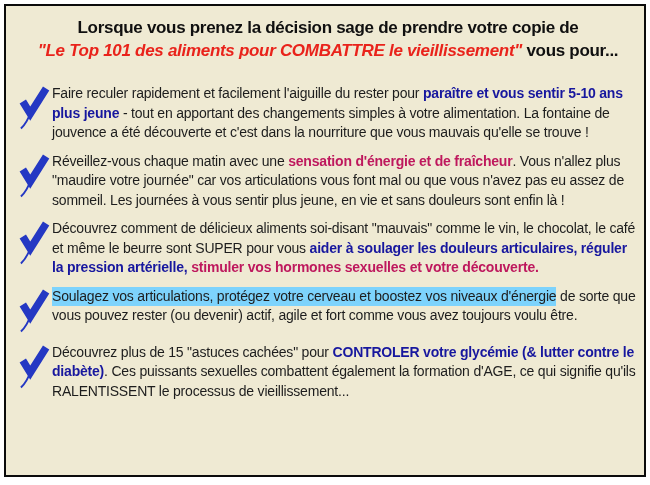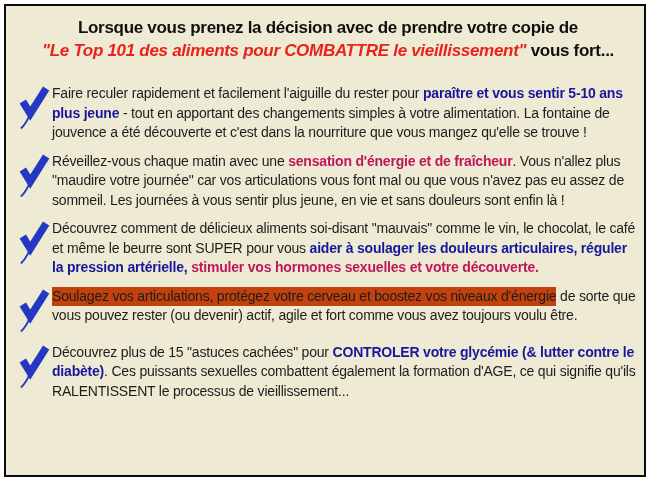--- a/index.html
+++ b/index.html
@@ -14,43 +14,43 @@
   .hdr-line2{font-size:17px;line-height:23px;white-space:nowrap;}
   .book-title{color:#e9231b;font-weight:bold;font-style:italic;}
   .hdr-suffix{color:#101010;font-weight:bold;}
   .bullets{margin-top:22px;}
   .bullet{display:flex;margin-bottom:9px;}
   .checkcol{flex:0 0 36px;width:36px;padding-left:4px;box-sizing:border-box;}
   .checkcol svg{display:block;overflow:visible;margin-top:1px;}
   .btext{margin:0;font-size:14px;line-height:19.5px;color:#1d1d1d;letter-spacing:-0.2px;max-width:592px;}
   .blue{color:#17179e;font-weight:bold;}
   .dred{color:#be185d;font-weight:bold;}
-  .hl{background:#c2410c;padding:1px 0 2px 0;}
+  .hl{background:#7dd3fc;padding:1px 0 2px 0;}
   .closing{margin:12px 0 0 30px;font-size:14px;line-height:19.5px;color:#1d1d1d;letter-spacing:-0.2px;}
 </style>
 </head>
 <body>
 
 <div class="frame">
 
   <div class="hdr">
-    <div class="hdr-line1">Lorsque vous prenez la décision avec de prendre votre copie de</div>
-    <div class="hdr-line2"><span class="book-title">"Le Top 101 des aliments pour COMBATTRE le vieillissement"</span><span class="hdr-suffix"> vous fort...</span></div>
+    <div class="hdr-line1">Lorsque vous prenez la décision sage de prendre votre copie de</div>
+    <div class="hdr-line2"><span class="book-title">"Le Top 101 des aliments pour COMBATTRE le vieillissement"</span><span class="hdr-suffix"> vous pour...</span></div>
   </div>
 
   <div class="bullets">
 
     <div class="bullet">
       <span class="checkcol">
         <svg width="28" height="46" viewBox="0 0 30 46" xmlns="http://www.w3.org/2000/svg">
           <path d="M11,28 Q8,38 1,45" stroke="#2438c3" stroke-width="2" fill="none"></path>
           <polyline points="3,16 11,29 28,2" stroke="#2438c3" stroke-width="8" fill="none"></polyline>
         </svg>
       </span>
-      <p class="btext"><span>Faire reculer rapidement et facilement l'aiguille du rester pour </span><span class="blue">paraître et vous sentir 5-10 ans plus jeune</span><span> - tout en apportant des changements simples à votre alimentation. La fontaine de jouvence a été découverte et c'est dans la nourriture que vous mangez qu'elle se trouve !</span></p>
+      <p class="btext"><span>Faire reculer rapidement et facilement l'aiguille du rester pour </span><span class="blue">paraître et vous sentir 5-10 ans plus jeune</span><span> - tout en apportant des changements simples à votre alimentation. La fontaine de jouvence a été découverte et c'est dans la nourriture que vous mauvais qu'elle se trouve !</span></p>
     </div>
 
     <div class="bullet">
       <span class="checkcol">
         <svg width="28" height="46" viewBox="0 0 30 46" xmlns="http://www.w3.org/2000/svg">
           <path d="M11,28 Q8,38 1,45" stroke="#2438c3" stroke-width="2" fill="none"></path>
           <polyline points="3,16 11,29 28,2" stroke="#2438c3" stroke-width="8" fill="none"></polyline>
         </svg>
       </span>
       <p class="btext"><span>Réveillez-vous chaque matin avec une </span><span class="dred">sensation d'énergie et de fraîcheur</span><span>. Vous n'allez plus "maudire votre journée" car vos articulations vous font mal ou que vous n'avez pas eu assez de sommeil. Les journées à vous sentir plus jeune, en vie et sans douleurs sont enfin là !</span></p>

